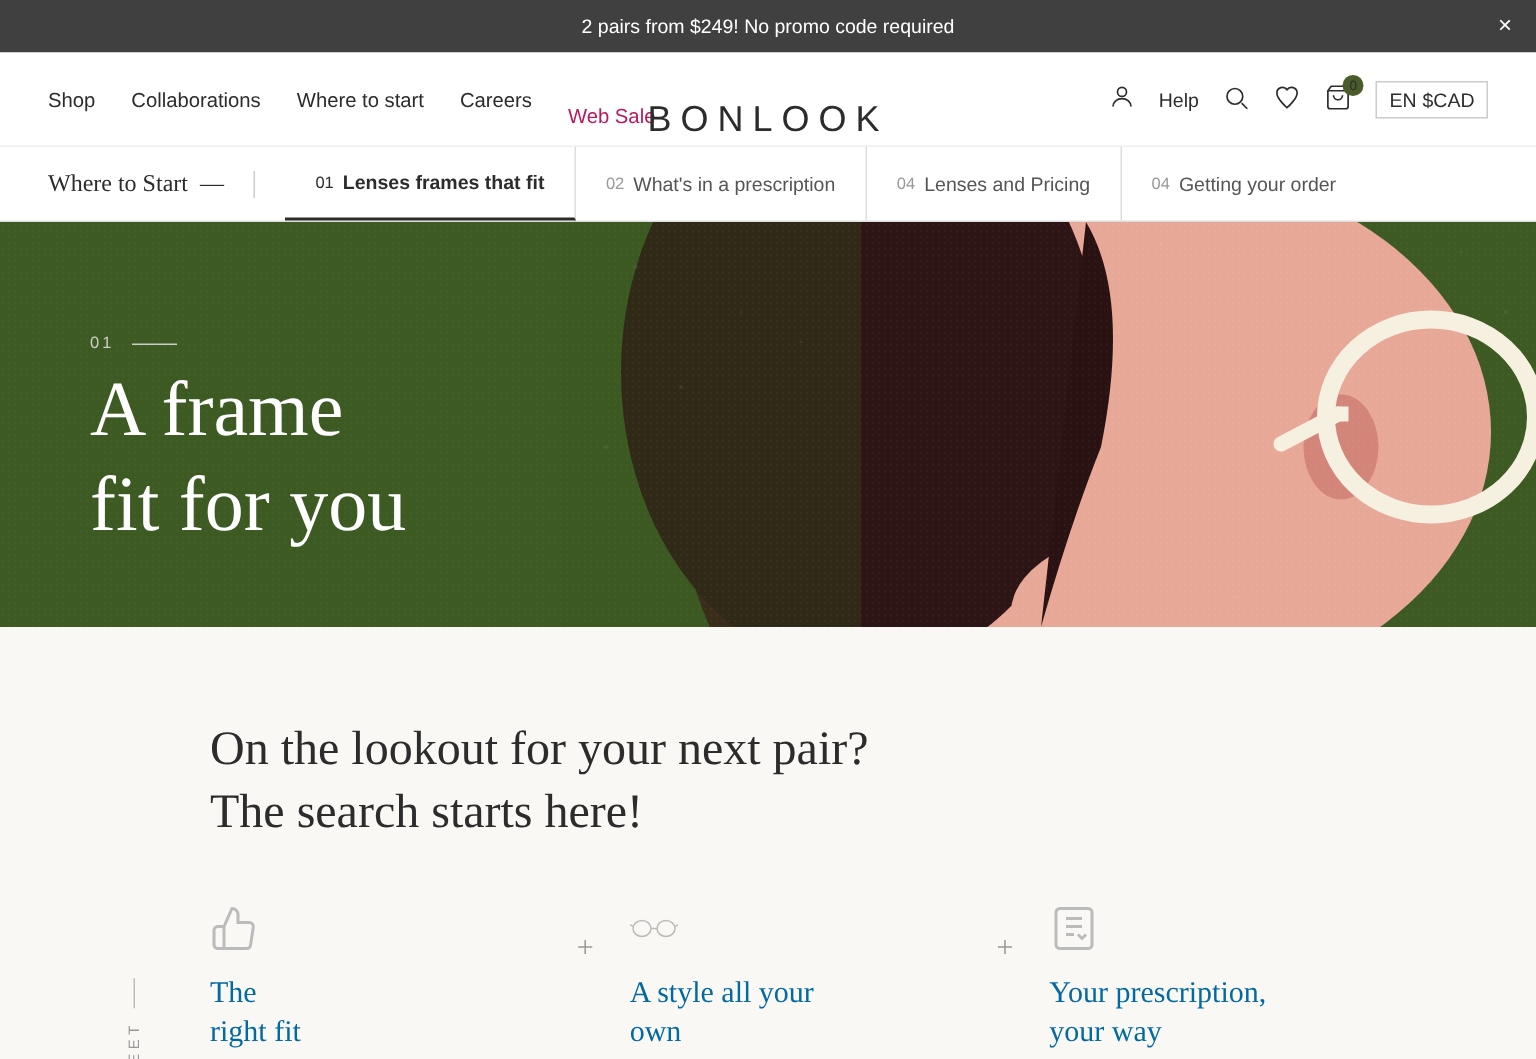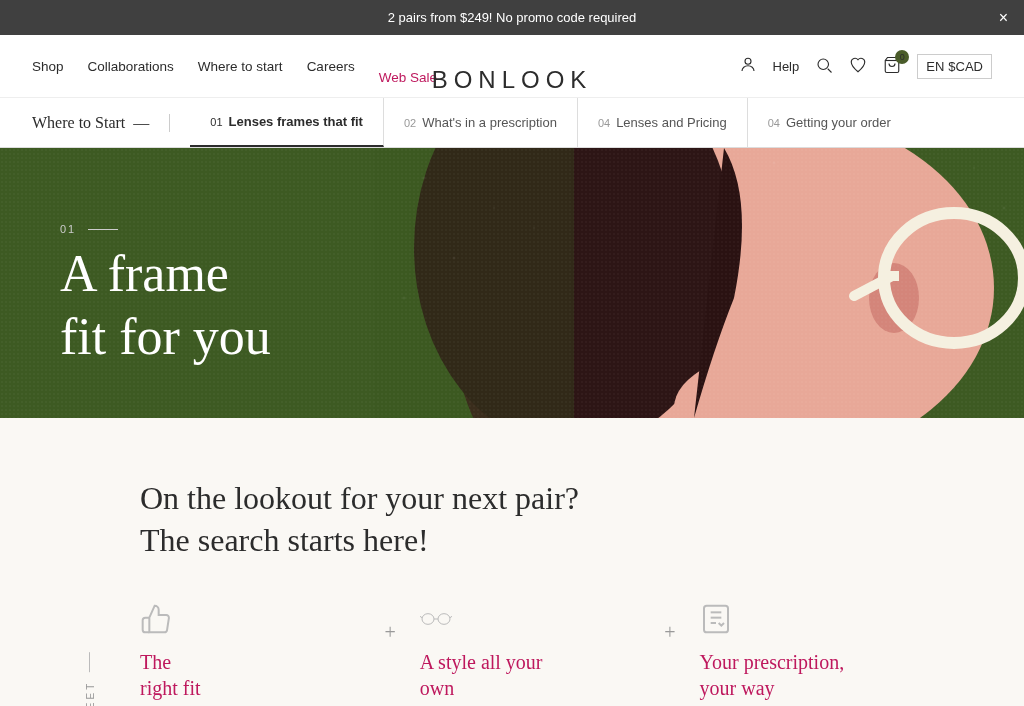--- a/index.html
+++ b/index.html
@@ -274,21 +274,21 @@
     .feature-icon {
       margin-bottom: 12px;
       height: 36px;
       display: flex;
       align-items: center;
     }
     .feature-title {
       font-family: Georgia, serif;
       font-size: 20px;
       line-height: 1.3;
-      color: #be185d;
+      color: #0369a1;
       margin-bottom: 4px;
       font-weight: normal;
     }
     .feature-desc {
       font-family: Arial, sans-serif;
       font-size: 12.5px;
       line-height: 1.6;
       color: #666;
     }
 

